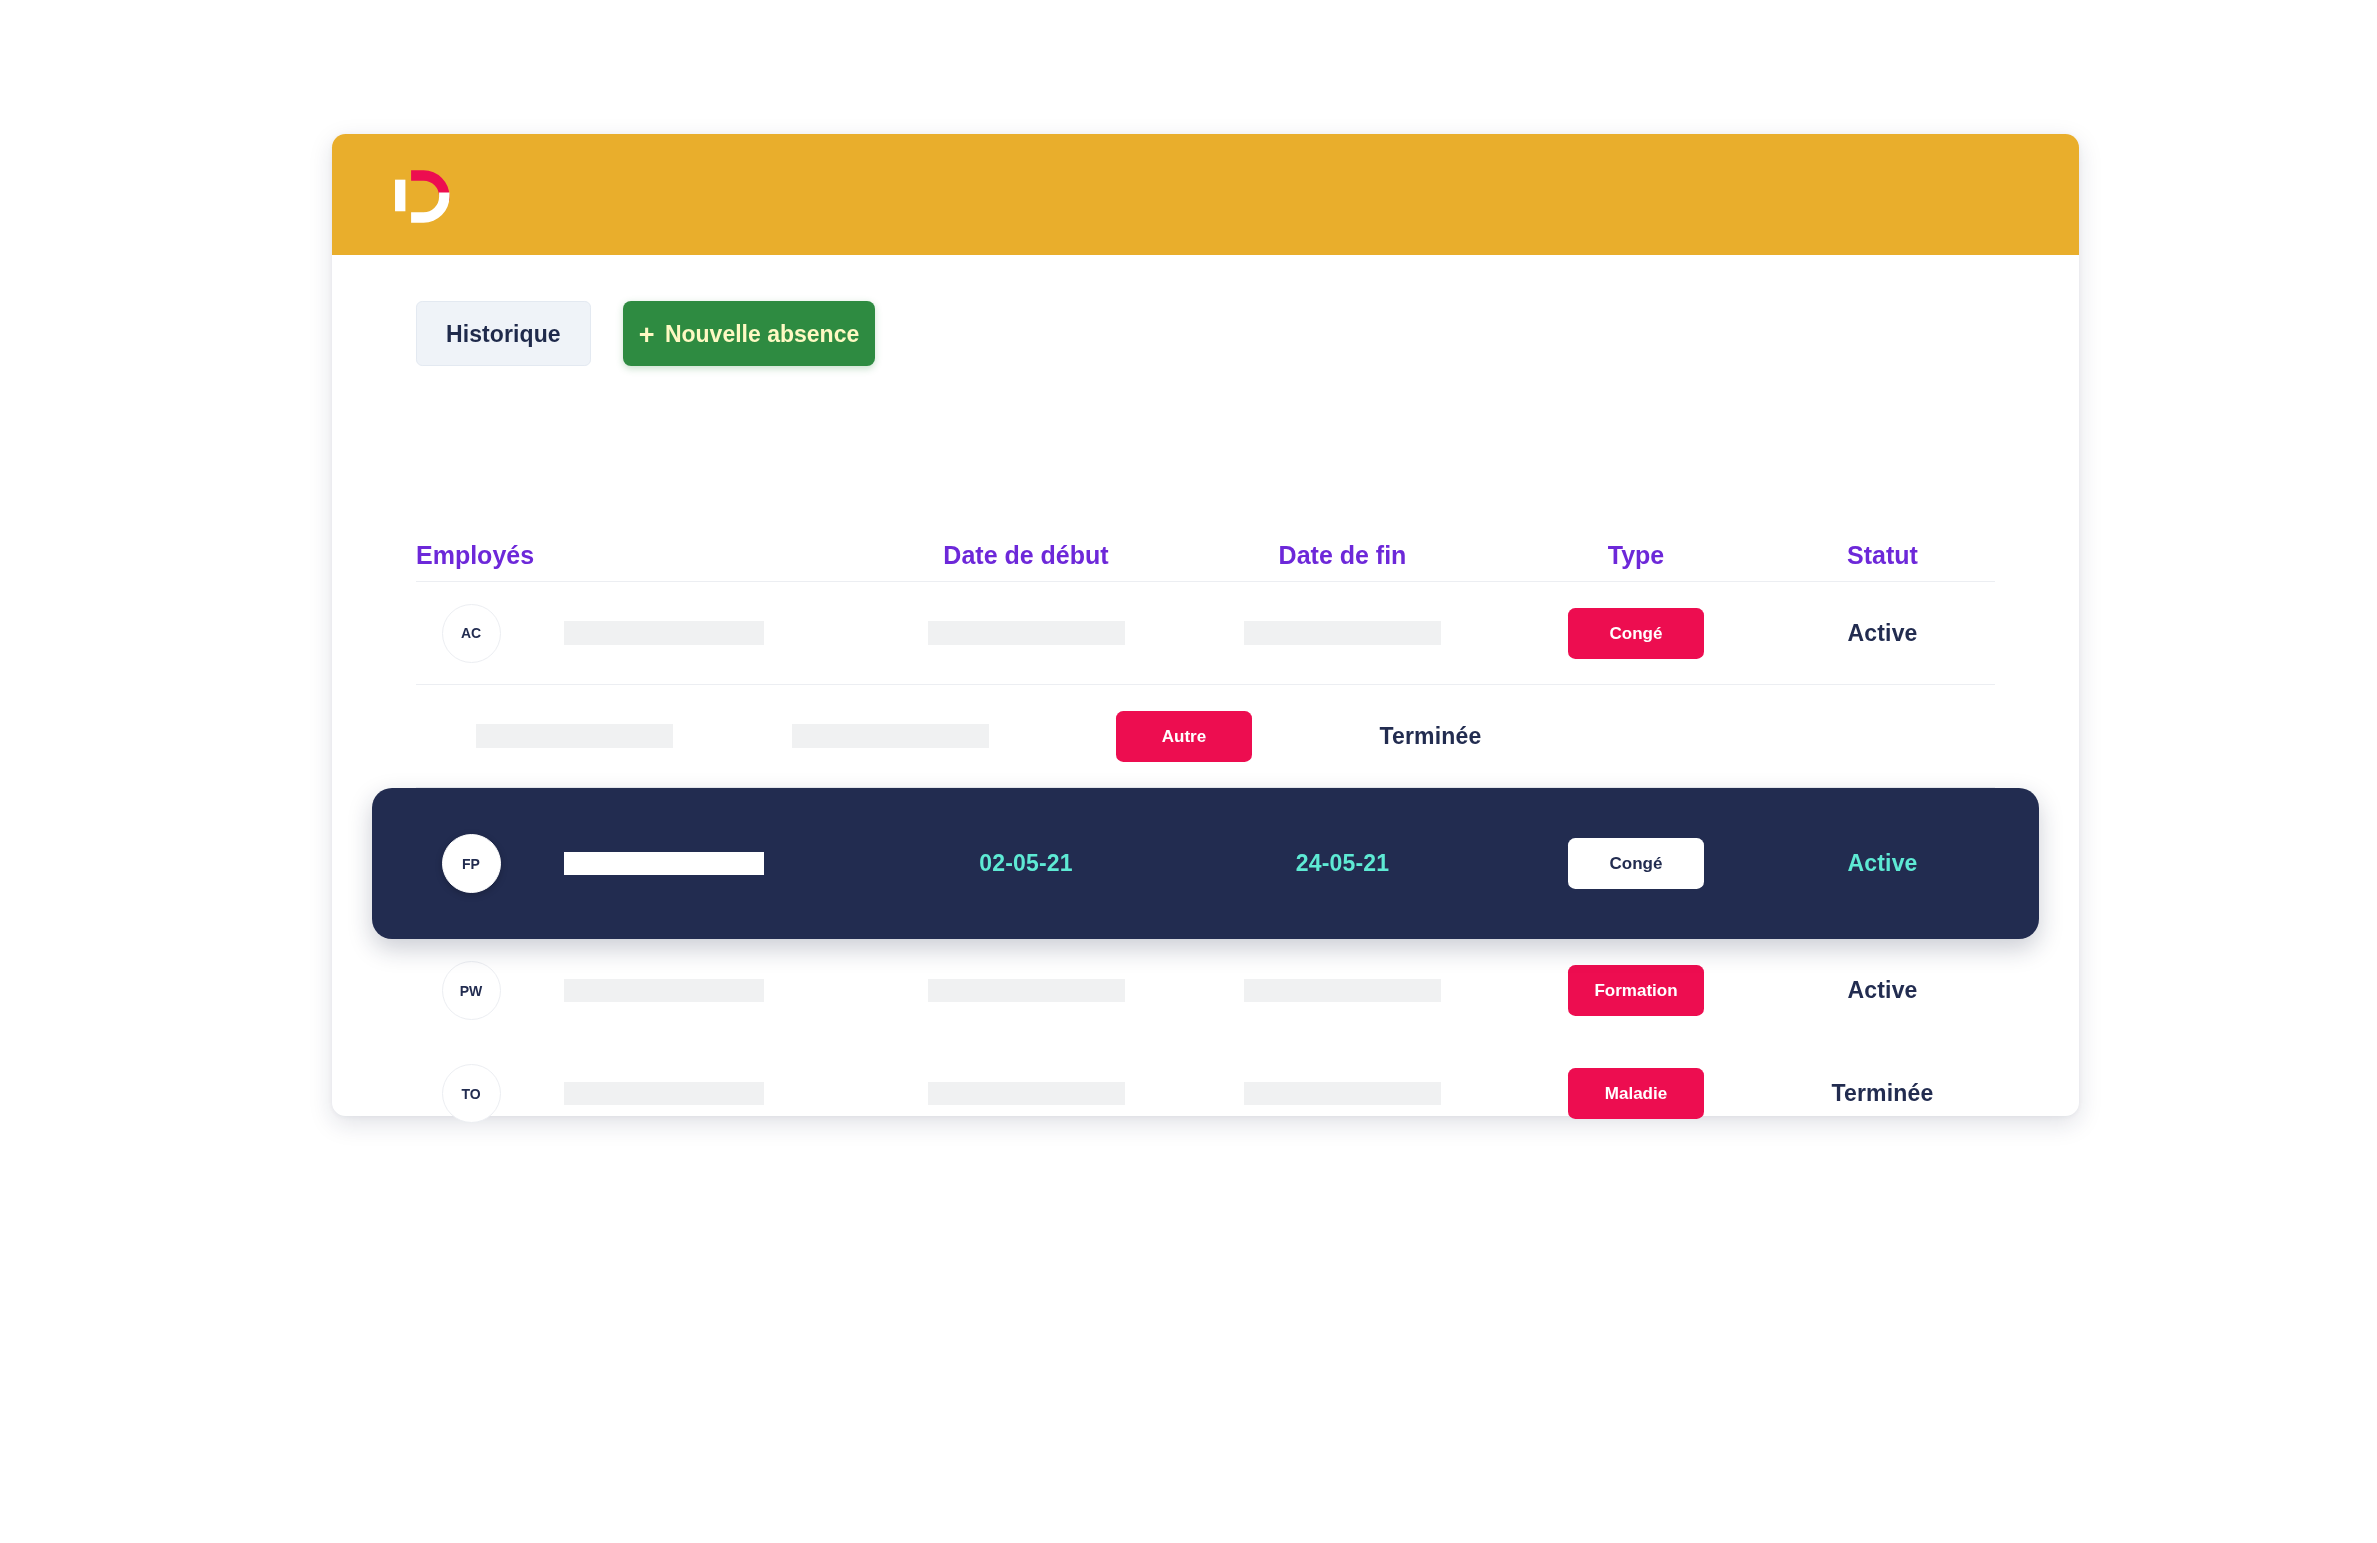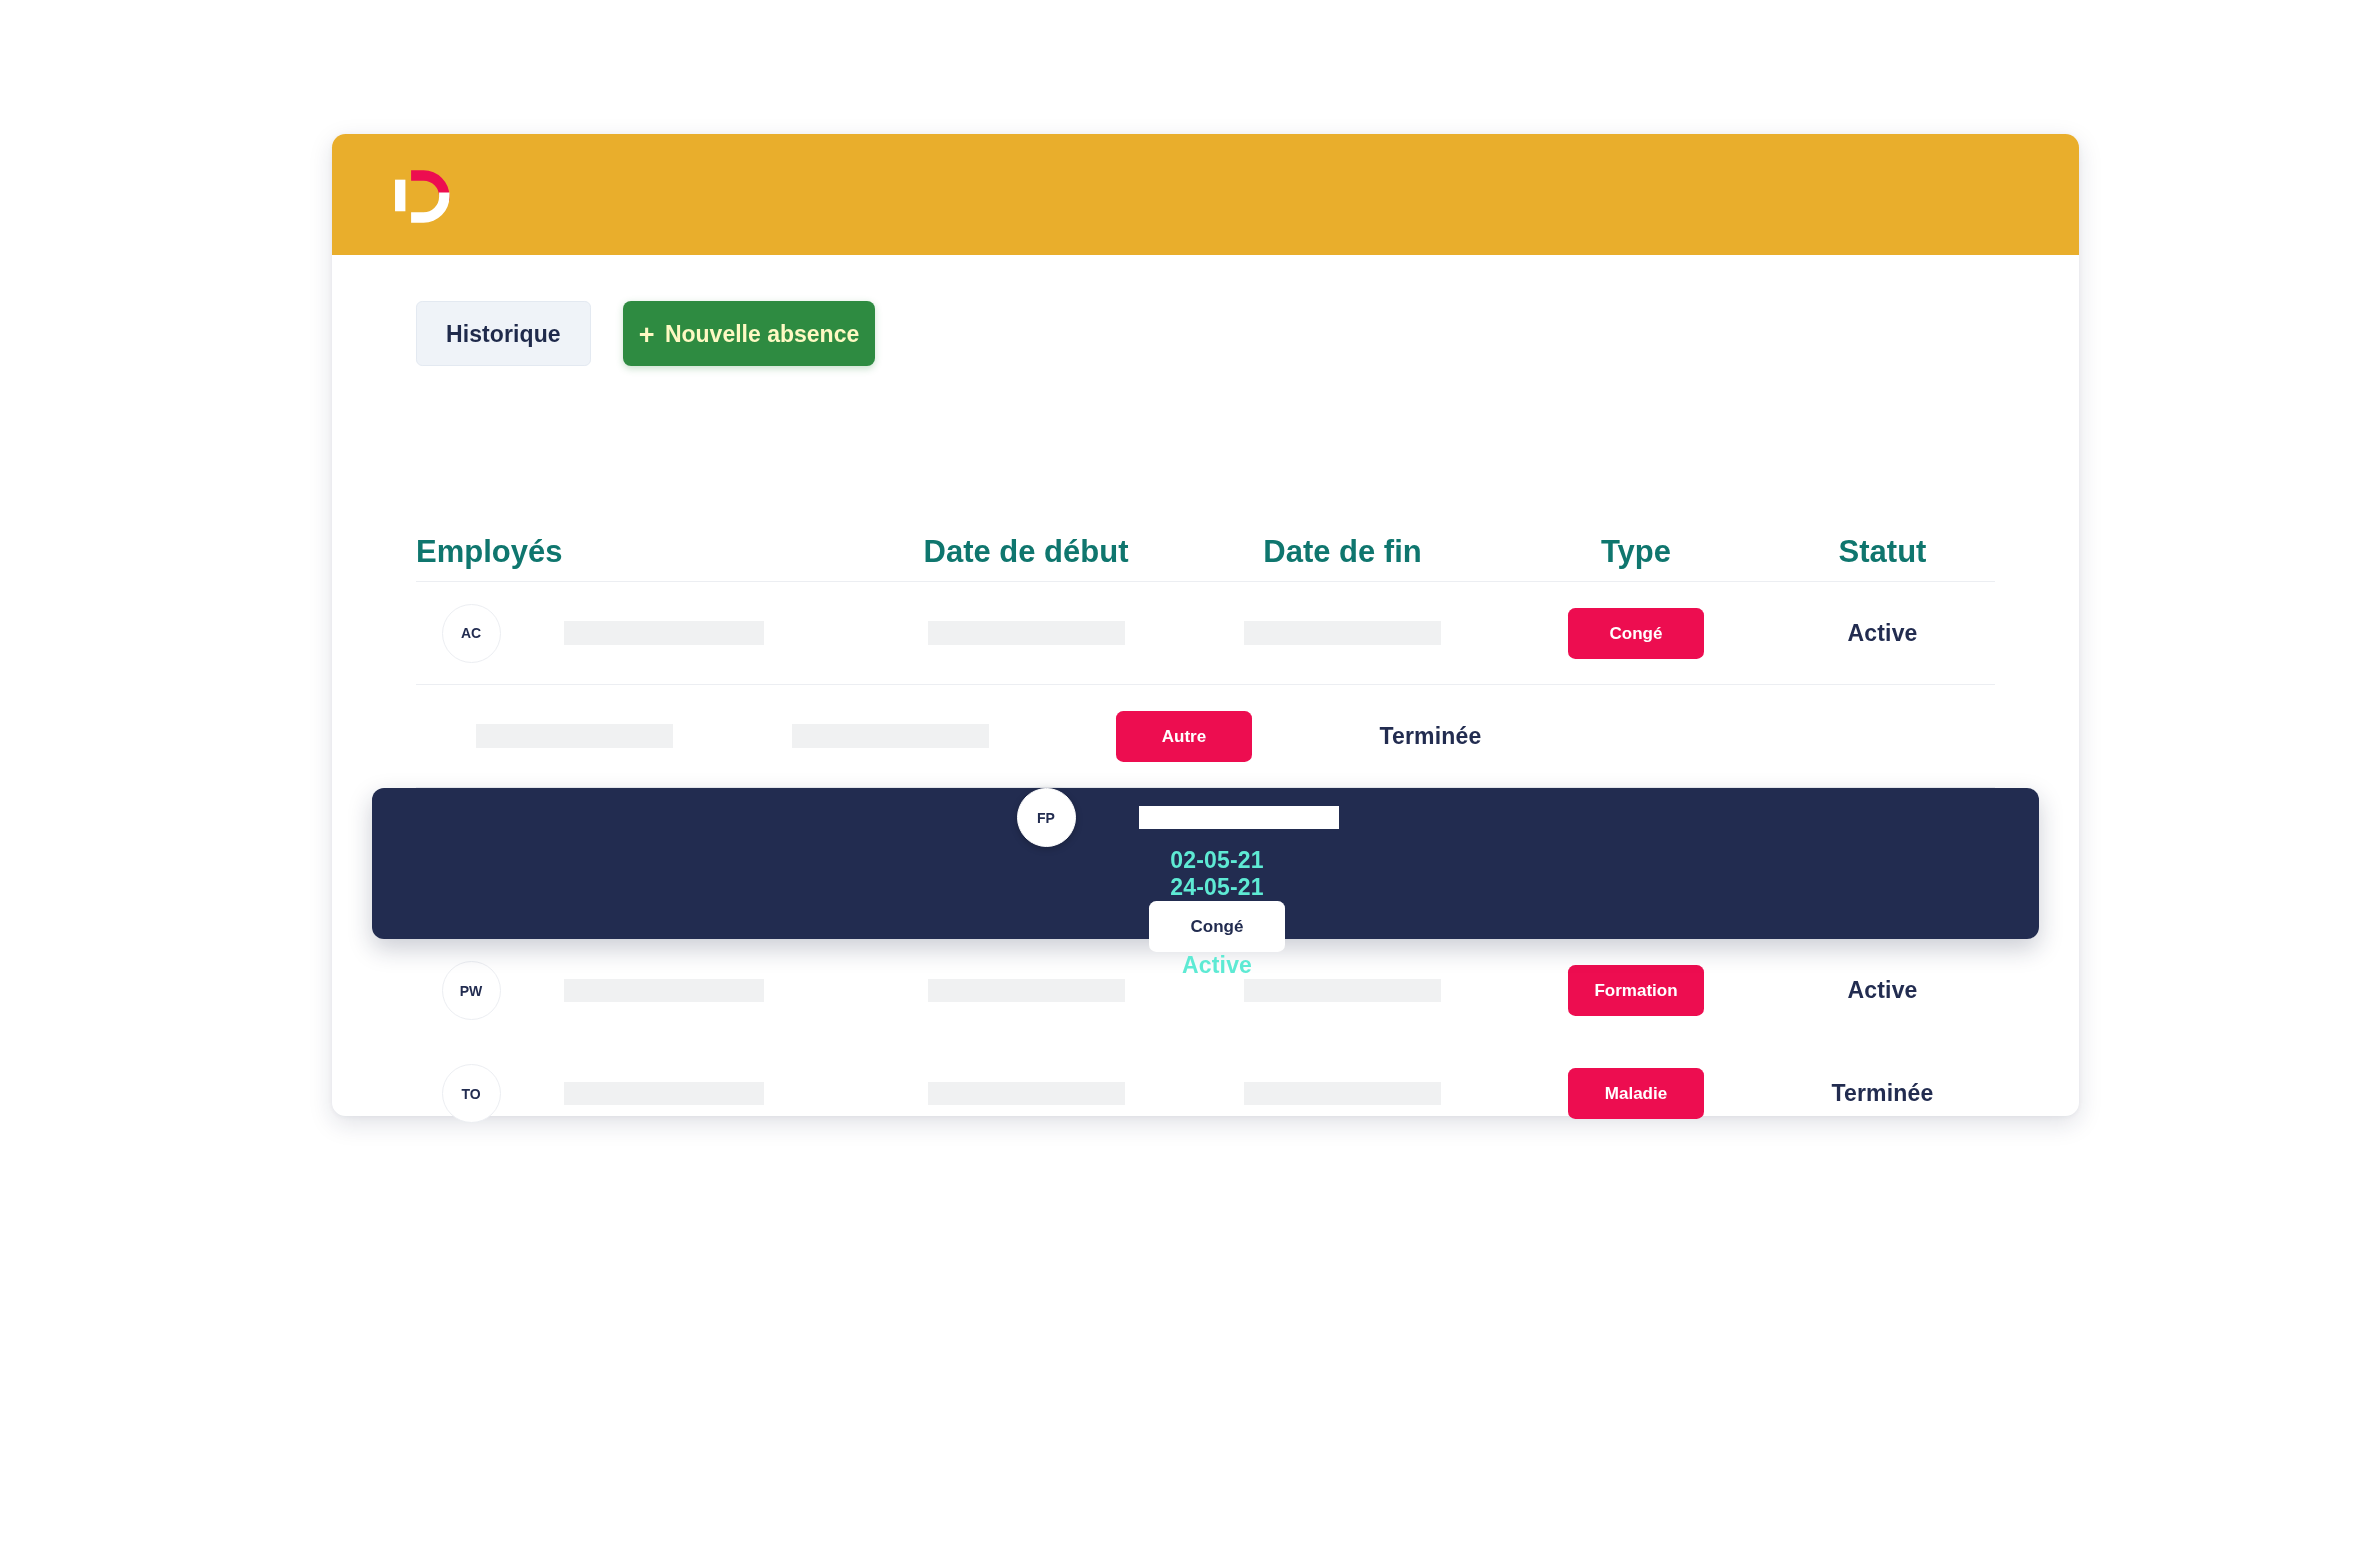--- a/index.html
+++ b/index.html
@@ -98,23 +98,23 @@
     top: 386px;
     width: 1579px;
   }
   .table-header-row {
     display: flex;
     align-items: flex-end;
     height: 61px;
     border-bottom: 1.6px solid #ECEEF2;
   }
   .th {
-    font-size: 31px;
-    font-weight: bold;
-    color: #0f766e;
+    font-size: 25px;
+    font-weight: bold;
+    color: #6d28d9;
     padding-bottom: 11.4px;
     box-sizing: border-box;
   }
 
   
   .col-employee  { width: 452px; display: flex; align-items: center; }
   .col-start     { width: 316px; text-align: center; }
   .col-end       { width: 317px; text-align: center; }
   .col-type      { width: 270px; text-align: center; }
   .col-status    { width: 223px; text-align: center; }
@@ -127,31 +127,30 @@
     height: 103px;
     border-bottom: 1.6px solid #ECEEF2;
     box-sizing: border-box;
   }
   .table-row.no-border { border-bottom: none; }
 
   
   .table-row.selected {
     position: relative;
     background: #222C50;
-    border-radius: 12px;
+    border-radius: 20px;
     border-bottom: none;
     height: 151px;
     margin-left: -44px;
     margin-right: -44px;
     padding-left: 44px;
     padding-right: 21px;
     width: calc(100% + 88px);
     box-shadow: 0 9.4px 24px rgba(23,32,66,0.22);
     z-index: 3;
-    flex-direction: column;
   }
 
   
   .avatar {
     width: 59px;
     height: 59px;
     border-radius: 50%;
     border: 1.6px solid #ECEEF2;
     background: #ffffff;
     display: flex;

